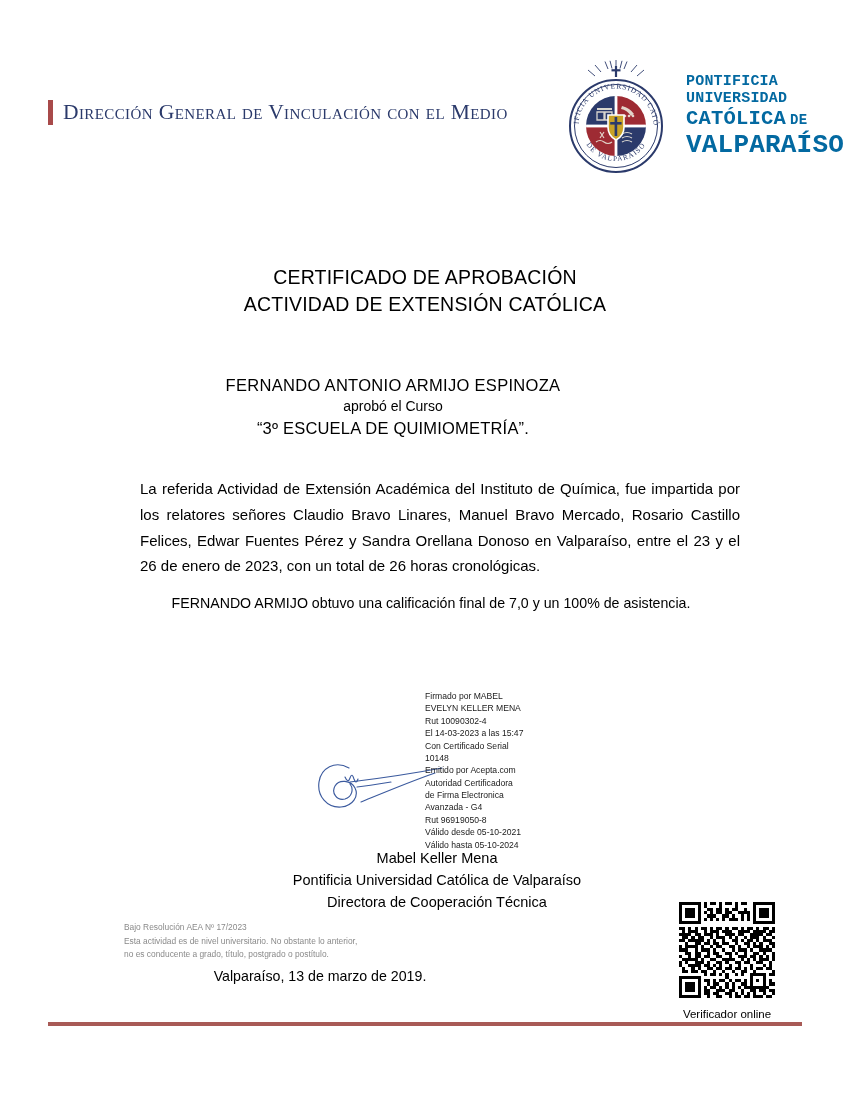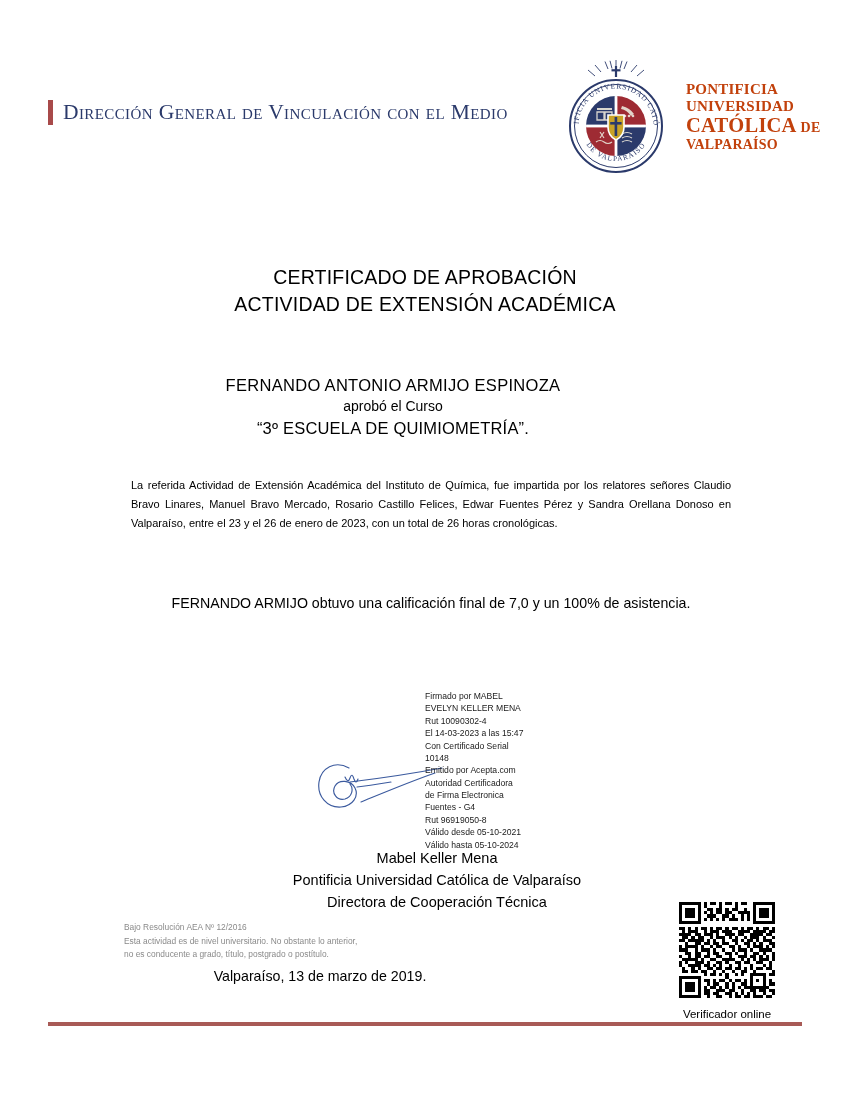--- a/index.html
+++ b/index.html
@@ -64,31 +64,31 @@
   .logo {
     position: absolute;
     left: 560px;
     top: 58px;
     display: flex;
     align-items: center;
   }
   .seal { width: 112px; height: 118px; flex: none; }
   .logo-words {
     margin-left: 14px;
-    color: #c2410c;
-    font-family: Liberation Serif, serif;
+    color: #0369a1;
+    font-family: Liberation Mono, monospace;
     font-weight: bold;
     line-height: 1.12;
     letter-spacing: 0.2px;
   }
   .lw1 { font-size: 15px; }
   .lw2 { font-size: 15px; }
   .lw3 { font-size: 20.5px; }
   .lw3 .small { font-size: 14px; margin-top: 34px; }
-  .lw4 { font-size: 14px; }
+  .lw4 { font-size: 26px; }
 
   
   .doc-title {
     position: absolute;
     left: 0; top: 264px;
     width: 850px;
     text-align: center;
     font-size: 19.5px;
     line-height: 1.38;
     letter-spacing: 0.2px;
@@ -102,23 +102,23 @@
     text-align: center;
     line-height: 1.42;
   }
   .rec-name { font-size: 16.5px; letter-spacing: 0.3px; }
   .rec-mid  { font-size: 14px; }
   .rec-course { font-size: 16.5px; letter-spacing: 0.2px; }
 
   
   .body-par {
     position: absolute;
-    left: 131px; top: 476px;
+    left: 140px; top: 476px;
     width: 600px;
-    font-size: 11px;
+    font-size: 15px;
     line-height: 1.72;
     text-align: justify;
   }
   .grade-par {
     position: absolute;
     left: 131px; top: 592px;
     width: 600px;
     font-size: 14.2px;
     line-height: 1.6;
     text-align: center;
@@ -285,21 +285,21 @@
         <div class="lw1">PONTIFICIA</div>
         <div class="lw2">UNIVERSIDAD</div>
         <div class="lw3"><span>CATÓLICA</span><span class="small" style="margin-left:4px">DE</span></div>
         <div class="lw4">VALPARAÍSO</div>
       </div>
     </div>
   </div>
 
   <div class="doc-title">
     <div>CERTIFICADO DE APROBACIÓN</div>
-    <div>ACTIVIDAD DE EXTENSIÓN ACADÉMICA</div>
+    <div>ACTIVIDAD DE EXTENSIÓN CATÓLICA</div>
   </div>
 
   <div class="recipient">
     <div class="rec-name">FERNANDO ANTONIO ARMIJO ESPINOZA</div>
     <div class="rec-mid">aprobó el Curso</div>
     <div class="rec-course">“3º ESCUELA DE QUIMIOMETRÍA”.</div>
   </div>
 
   <div class="body-par">La referida Actividad de Extensión Académica del Instituto de Química, fue impartida por los relatores señores Claudio Bravo Linares, Manuel Bravo Mercado, Rosario Castillo Felices, Edwar Fuentes Pérez y Sandra Orellana Donoso en Valparaíso, entre el 23 y el 26 de enero de 2023, con un total de 26 horas cronológicas.</div>
   <div class="grade-par">FERNANDO ARMIJO obtuvo una calificación final de 7,0 y un 100% de asistencia.</div>
@@ -318,35 +318,35 @@
     <div class="sig-meta">
       <div>Firmado por MABEL</div>
       <div>EVELYN KELLER MENA</div>
       <div>Rut 10090302-4</div>
       <div>El 14-03-2023 a las 15:47</div>
       <div>Con Certificado Serial</div>
       <div>10148</div>
       <div>Emitido por Acepta.com</div>
       <div>Autoridad Certificadora</div>
       <div>de Firma Electronica</div>
-      <div>Fuentes - G4</div>
+      <div>Avanzada - G4</div>
       <div>Rut 96919050-8</div>
       <div>Válido desde 05-10-2021</div>
       <div>Válido hasta 05-10-2024</div>
     </div>
   </div>
 
   <div class="signer">
     <div>Mabel Keller Mena</div>
     <div>Pontificia Universidad Católica de Valparaíso</div>
     <div>Directora de Cooperación Técnica</div>
   </div>
 
   <div class="fineprint">
-    <div>Bajo Resolución AEA Nº 12/2016</div>
+    <div>Bajo Resolución AEA Nº 17/2023</div>
     <div>Esta actividad es de nivel universitario. No obstante lo anterior,</div>
     <div>no es conducente a grado, título, postgrado o postítulo.</div>
   </div>
 
   <div class="date-line">Valparaíso, 13 de marzo de 2019.</div>
 
   <div class="qr-block">
     <svg class="qr-code" viewBox="0 0 33 33" shape-rendering="crispEdges">
       <rect width="33" height="33" fill="#ffffff"></rect>
       <g fill="#000000">

